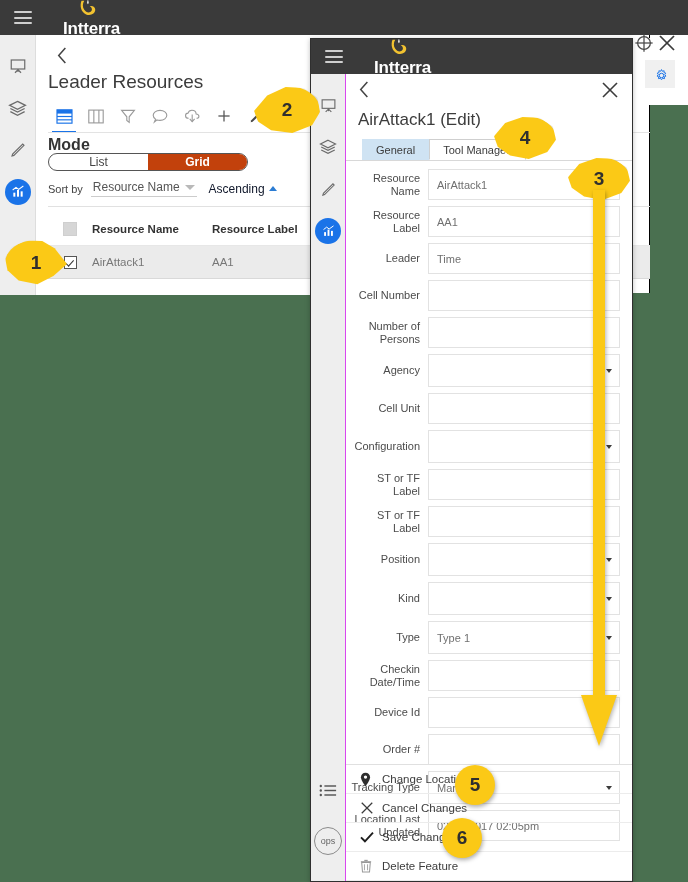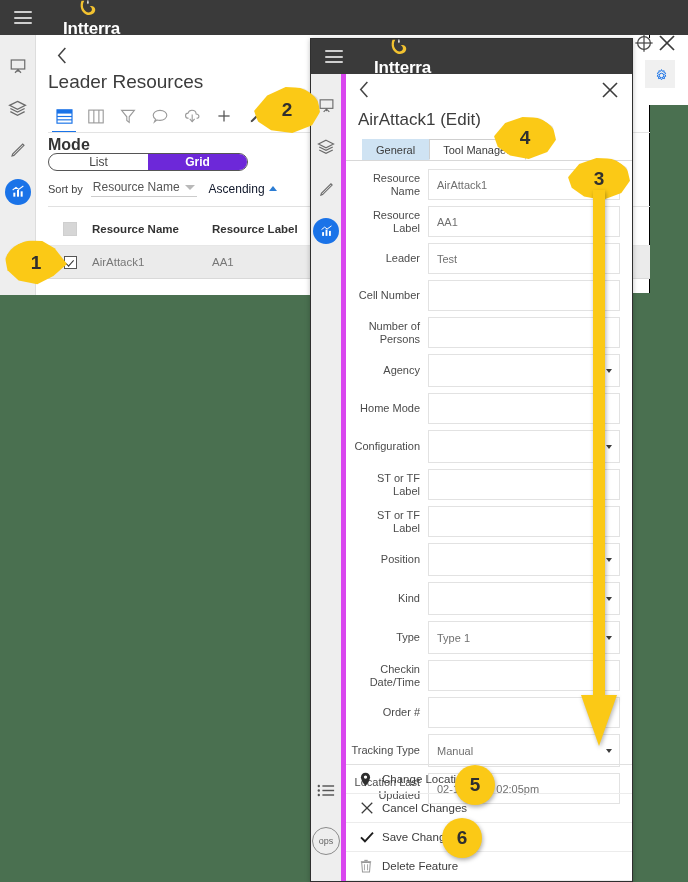--- a/index.html
+++ b/index.html
@@ -81,21 +81,21 @@
   .lp-divider { position:absolute; left:12px; top:97px; width:602px; height:1px; background:#e3e3e3; }
 
   .mode-label { position:absolute; left:12px; top:101px; font-size:16px; font-weight:bold; color:#333; }
   .mode-toggle {
     position:absolute; left:12px; top:118px; width:200px; height:18px;
     border:1px solid #555; border-radius:9px; overflow:hidden; display:flex;
     background:#fff; cursor:pointer;
   }
   .mode-toggle .seg { flex:1; display:flex; align-items:center; justify-content:center;
     font-size:12px; color:#444; }
-  .mode-toggle .seg.on { background:#6d28d9; color:#fff; font-weight:bold; }
+  .mode-toggle .seg.on { background:#c2410c; color:#fff; font-weight:bold; }
 
   .sortbar { position:absolute; left:12px; top:145px; display:flex; align-items:center; font-size:11px; color:#444; }
   .sortbar .sb-label { margin-right:8px; }
   .sort-select {
     display:flex; align-items:center; border-bottom:1px solid #ccc; padding:0 2px 2px 2px; cursor:pointer;
   }
   .sort-select span { font-size:12px; color:#555; }
   .caret-dn { width:0;height:0;border-left:5px solid transparent;border-right:5px solid transparent;
     border-top:5px solid #b9b9b9; margin-left:5px; }
   .sort-dir { margin-left:12px; color:#0f172a; font-size:12px; cursor:pointer; display:flex; align-items:center;}
@@ -122,21 +122,21 @@
     position:absolute; left:310px; top:38px; width:323px; height:844px;
     background:#ffffff; border:1px solid #2f2f2f;
     box-shadow:0 1px 5px rgba(0,0,0,0.25);
     overflow:hidden;
   }
   .modal-header {
     height:35px; background:#3a3a3a; display:flex; align-items:center;
   }
   .modal-body { position:absolute; left:0; top:35px; right:0; bottom:0; display:flex; }
   .modal-rail {
-    width:35px; background:#eeeeee; border-right:5px solid #d946ef;
+    width:35px; background:#eeeeee; border-right:1px solid #d946ef;
     display:flex; flex-direction:column; align-items:center; padding-top:14px;
     position:relative;
   }
   .modal-rail .bottom-group { position:absolute; bottom:26px; left:0; right:0;
     display:flex; flex-direction:column; align-items:center; }
   .ops-circle {
     width:28px; height:28px; border-radius:50%; border:1px solid #8b8b8b;
     display:flex; align-items:center; justify-content:center;
     font-size:9px; color:#666; margin-top:12px; cursor:pointer;
   }
@@ -496,21 +496,21 @@
             <div class="finput">AirAttack1</div>
           </div>
 
           <div class="frow">
             <div class="flabel">Resource Label</div>
             <div class="finput">AA1</div>
           </div>
 
           <div class="frow">
             <div class="flabel">Leader</div>
-            <div class="finput">Test</div>
+            <div class="finput">Time</div>
           </div>
 
           <div class="frow">
             <div class="flabel">Cell Number</div>
             <div class="finput"></div>
           </div>
 
           <div class="frow">
             <div class="flabel">Number of Persons</div>
             <div class="finput"></div>
@@ -518,21 +518,21 @@
 
           <div class="frow">
             <div class="flabel">Agency</div>
             <div class="finput tall">
               <span></span>
               <div class="dd-arrow"></div>
             </div>
           </div>
 
           <div class="frow">
-            <div class="flabel">Home Mode</div>
+            <div class="flabel">Cell Unit</div>
             <div class="finput"></div>
           </div>
 
           <div class="frow">
             <div class="flabel">Configuration</div>
             <div class="finput tall">
               <span></span>
               <div class="dd-arrow"></div>
             </div>
           </div>
@@ -569,20 +569,24 @@
               <span>Type 1</span>
               <div class="dd-arrow"></div>
             </div>
           </div>
 
           <div class="frow">
             <div class="flabel">Checkin Date/Time</div>
             <div class="finput"></div>
           </div>
 
+          <div class="frow">
+            <div class="flabel">Device Id</div>
+            <div class="finput"></div>
+          </div>
 
           <div class="frow">
             <div class="flabel">Order #</div>
             <div class="finput"></div>
           </div>
 
           <div class="frow">
             <div class="flabel">Tracking Type</div>
             <div class="finput tall">
               <span>Manual</span>

